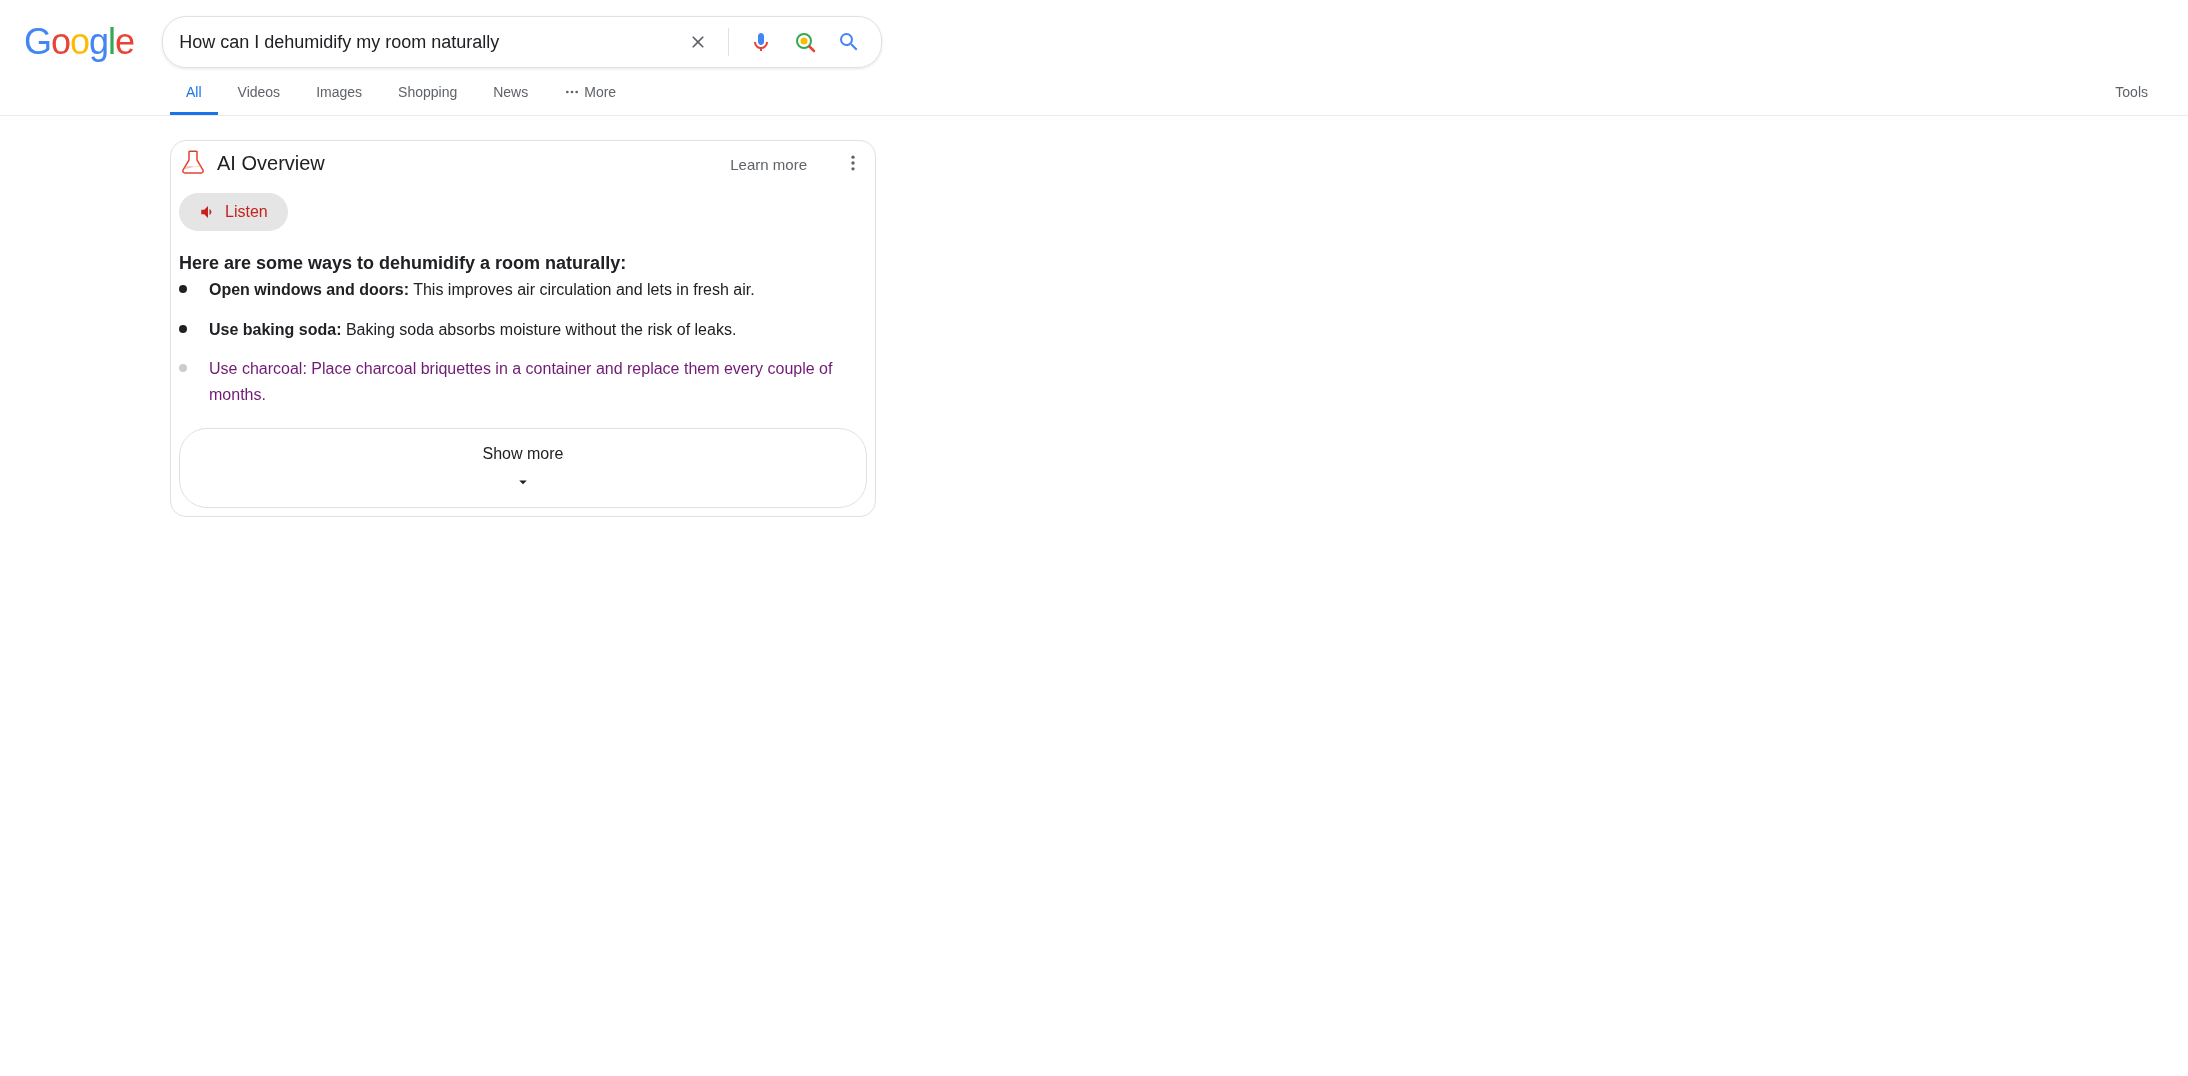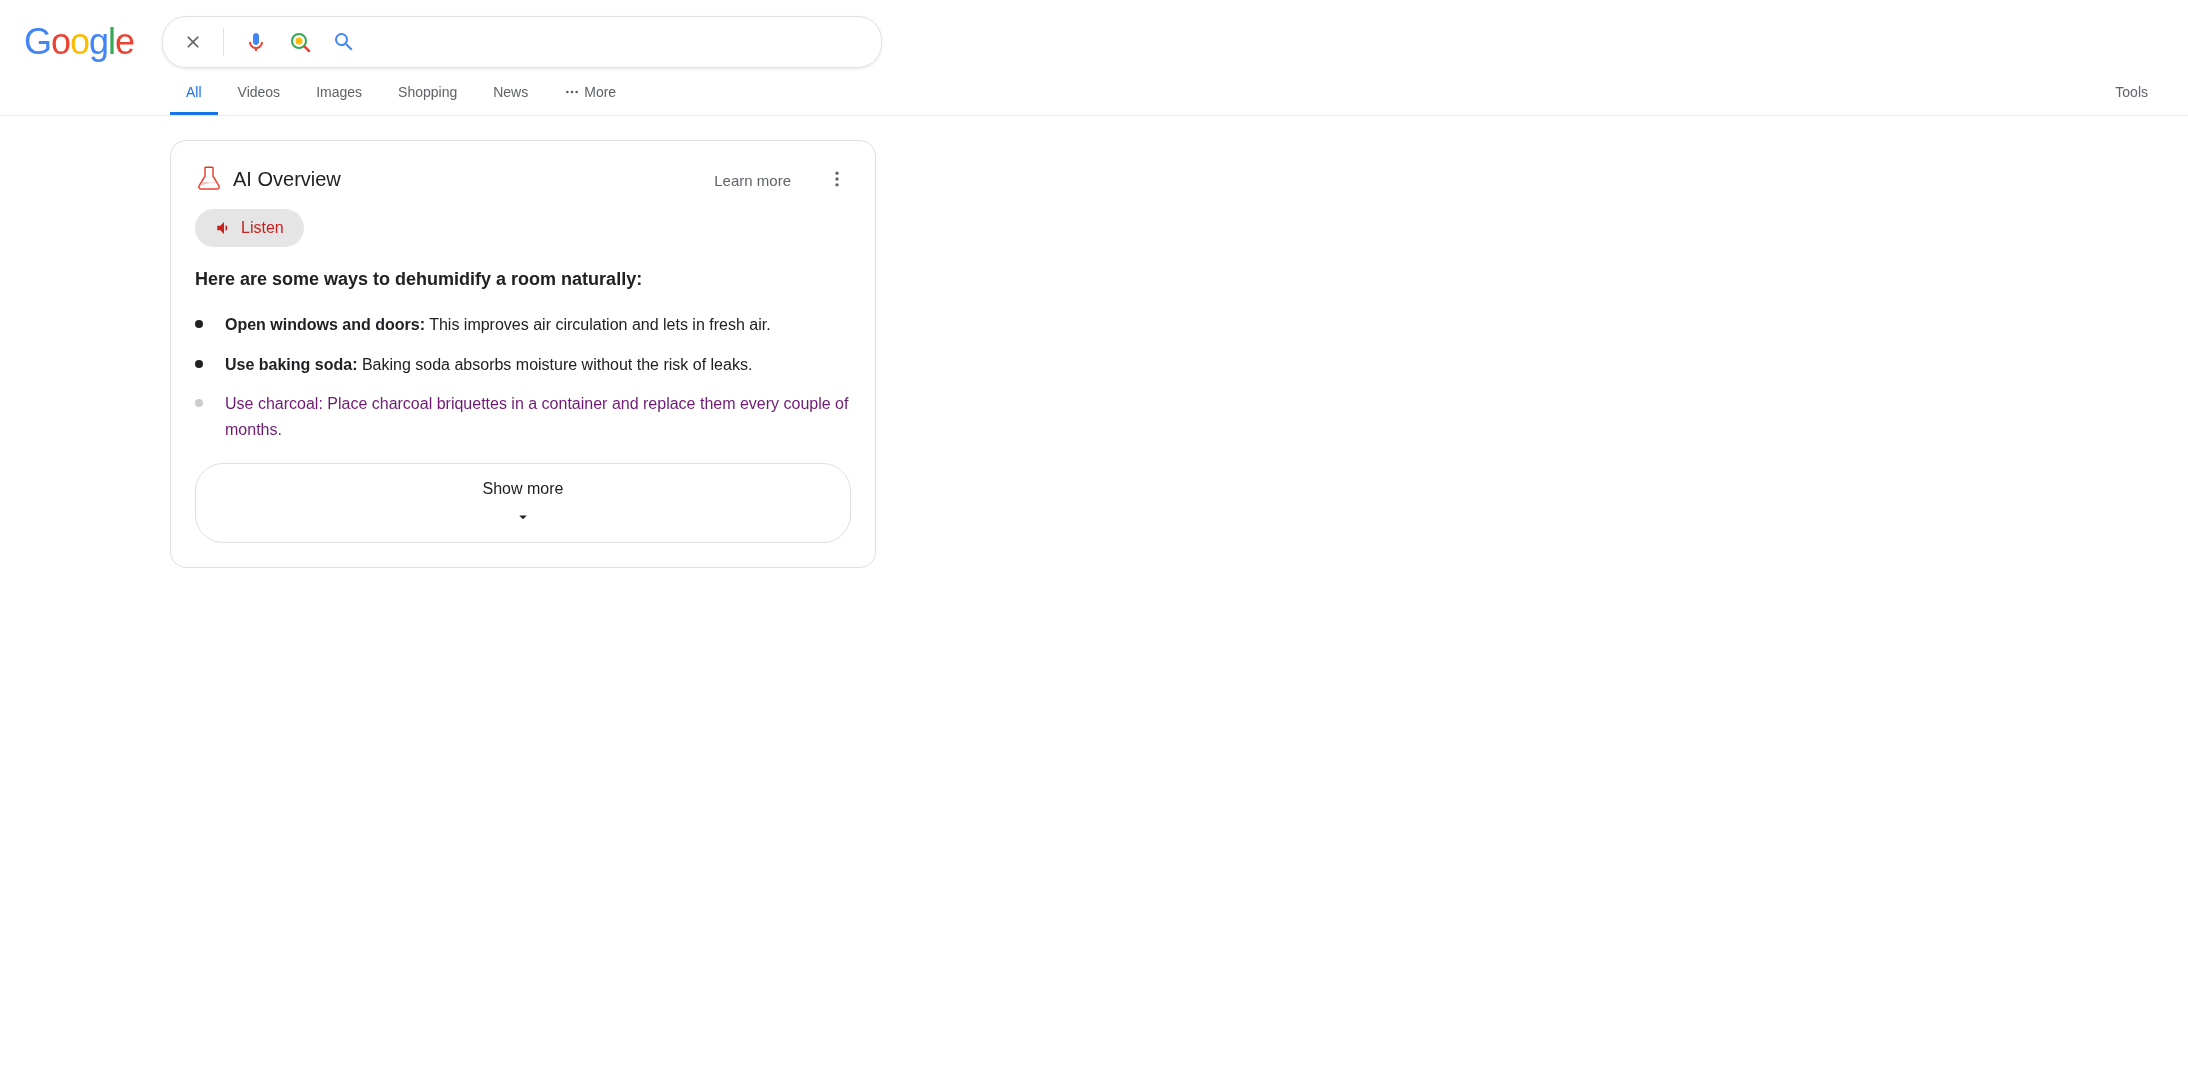--- a/index.html
+++ b/index.html
@@ -110,21 +110,21 @@
     
     .main-content {
       padding: 24px 24px 24px 170px;
       max-width: 900px;
     }
 
     
     .ai-overview-card {
       border: 1px solid #e0e0e0;
       border-radius: 16px;
-      padding: 24px;
+      padding: 8px;
       max-width: 760px;
     }
     .ai-overview-header {
       display: flex;
       align-items: center;
       justify-content: space-between;
       margin-bottom: 16px;
     }
     .ai-overview-title {
       display: flex;
@@ -176,21 +176,21 @@
       cursor: pointer;
       margin-bottom: 20px;
       font-weight: 500;
     }
 
     
     .ai-summary-title {
       font-size: 18px;
       font-weight: 700;
       color: #202124;
-      margin-bottom: 20px;
+      margin-bottom: 1px;
       line-height: 1.4;
     }
     .ai-list {
       list-style: none;
       margin: 0;
       padding: 0;
       margin-bottom: 20px;
     }
     .ai-list-item {
       display: flex;
@@ -246,20 +246,21 @@
   <a class="google-logo" href="#">
     <span class="logo-G">G</span>
       <span class="logo-o1">o</span>
       <span class="logo-o2">o</span>
       <span class="logo-g">g</span>
       <span class="logo-l">l</span>
       <span class="logo-e">e</span>
   </a>
 
   <div class="search-bar-container">
+    <input class="search-input" type="text" value="How can I dehumidify my room naturally" style="">
     <div class="search-icons">
 
       <button class="icon-btn" title="Clear">
         <svg width="20" height="20" viewBox="0 0 24 24" fill="none">
           <path d="M19 6.4L17.6 5 12 10.6 6.4 5 5 6.4 10.6 12 5 17.6 6.4 19 12 13.4 17.6 19 19 17.6 13.4 12z" fill="#5f6368"></path>
         </svg>
       </button>
       <div class="divider-v"></div>
 
       <button class="icon-btn" title="Search by voice">

